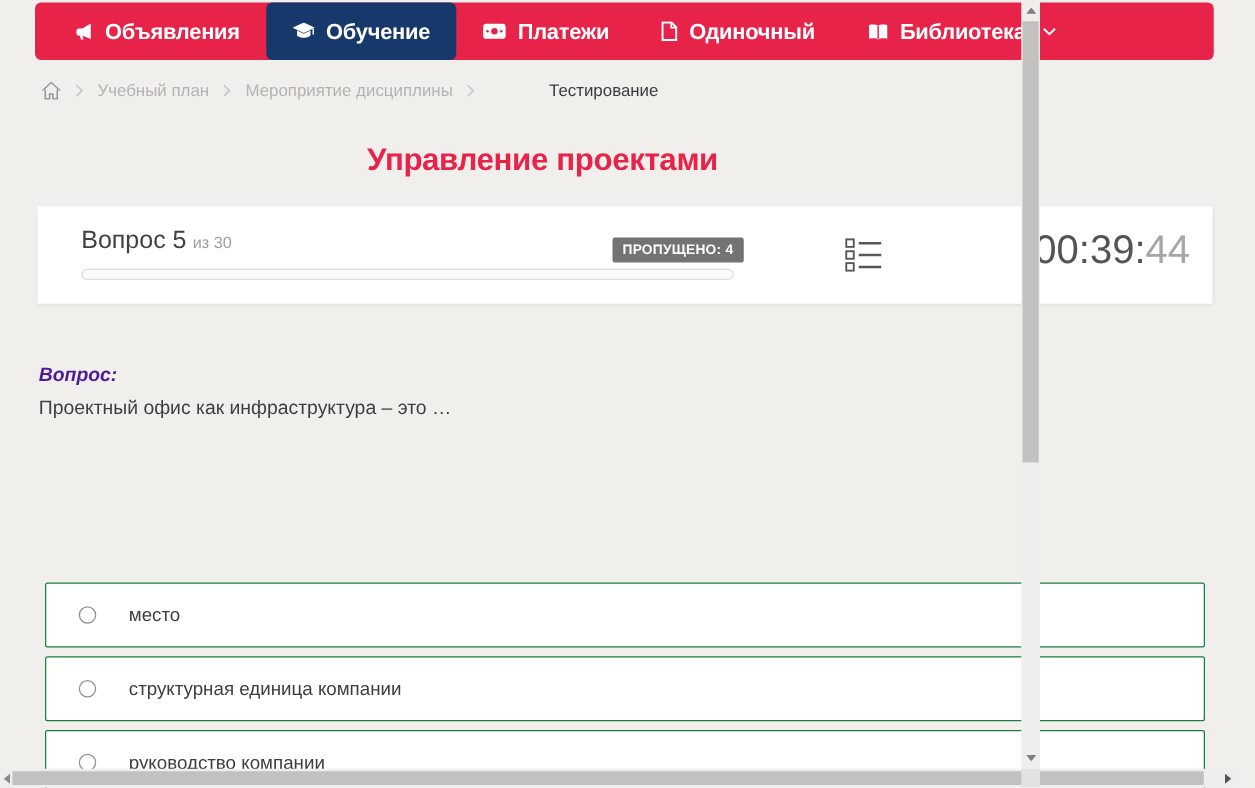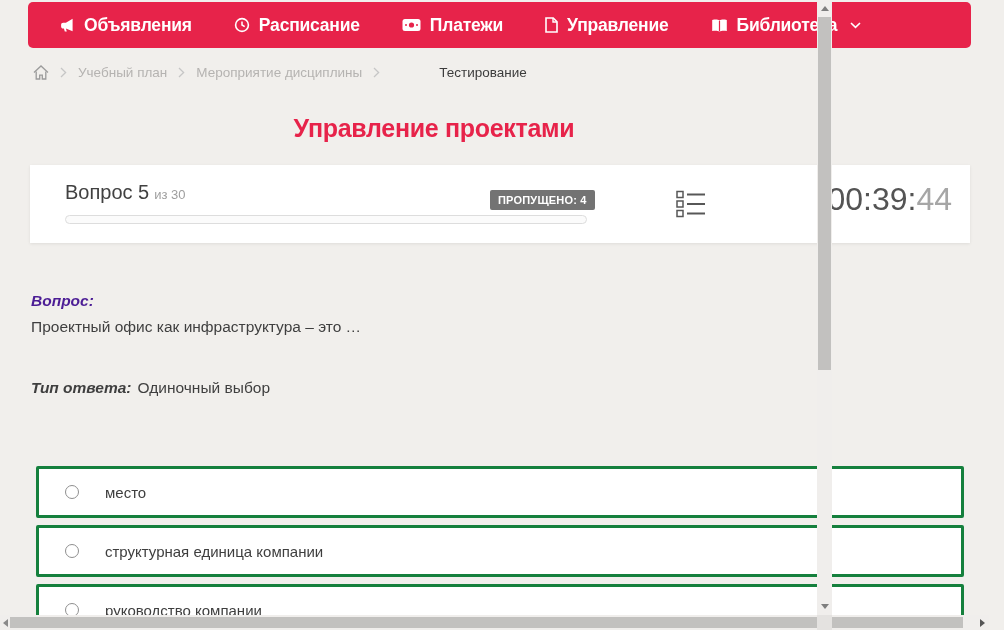--- a/index.html
+++ b/index.html
@@ -72,21 +72,21 @@
 
   
   .q-heading  { position:absolute; left:31px; top:292px; font-size:15.5px; font-weight:bold; font-style:italic; color:#4c1d95; }
   .q-text     { position:absolute; left:31px; top:318px; font-size:15.5px; color:#3f3f3f; }
   .answer-type{ position:absolute; left:31px; top:379px; font-size:15.5px; color:#3f3f3f; }
   .answer-type b { font-style:italic; margin-right:6px; }
 
   
   .options { position:absolute; left:36px; top:466px; width:928px; }
   .option {
-    height:52px; background:#fff; border:3px solid #15803d; border-radius:2px;
+    height:52px; background:#fff; border:1px solid #15803d; border-radius:2px;
     margin-bottom:7px; display:flex; align-items:center; cursor:pointer;
   }
   .radio {
     width:14px; height:14px; border:1px solid #8f8f8f; border-radius:50%;
     background:#fff; margin-left:26px; flex:0 0 auto;
   }
   .option-label { margin-left:26px; font-size:15px; color:#3e3e3e; }
 
   
   .vscrollbar {
@@ -116,48 +116,49 @@
 
   <nav class="main-nav">
     <div class="nav-item">
       <span>
         <svg width="16" height="16" viewBox="0 0 16 16">
             <path d="M13.6 1.8v12.4l-6.7-2.7.9 3h-2l-.9-3h-.7c-1.3 0-2.1-.9-2.1-2.1V7.9c0-1.2.8-2.1 2.1-2.1h2.7l6.7-4z" fill="#fff"></path>
           </svg>
       </span>
       <span>Объявления</span>
     </div>
-    <div class="nav-item">
-      <span>
-        <svg width="16" height="16" viewBox="0 0 16 16">
-          <circle cx="8" cy="8" r="6.4" fill="none" stroke="#fff" stroke-width="1.6"></circle>
-          <path d="M8 4.4V8l2.7 1.7" fill="none" stroke="#fff" stroke-width="1.5"></path>
-        </svg>
-      </span>
-      <span>Расписание</span>
+    <div class="nav-item active">
+      <span>
+        <svg width="18" height="15" viewBox="0 0 18 15">
+          <path d="M9 0 0 4.2 9 8.4l9-4.2L9 0z" fill="#fff"></path>
+          <path d="M3.6 6.3v3.4c0 1.3 2.4 2.4 5.4 2.4s5.4-1.1 5.4-2.4V6.3L9 8.9 3.6 6.3z" fill="#fff"></path>
+          <path d="M16.6 5.1v4.4" stroke="#fff" stroke-width="1.2"></path>
+        </svg>
+      </span>
+      <span>Обучение</span>
     </div>
     <div class="nav-item">
       <span>
         <svg width="19" height="14" viewBox="0 0 19 14">
           <rect x="0.5" y="1" width="18" height="12" rx="2.5" fill="#fff"></rect>
           <circle cx="9.5" cy="7" r="2.6" fill="#e7234a"></circle>
           <rect x="3" y="6" width="2" height="2" rx="1" fill="#e7234a"></rect>
           <rect x="14" y="6" width="2" height="2" rx="1" fill="#e7234a"></rect>
         </svg>
       </span>
       <span>Платежи</span>
     </div>
     <div class="nav-item">
       <span>
         <svg width="13" height="16" viewBox="0 0 13 16">
           <path d="M1 1h7.2L12 4.8V15H1V1z" fill="none" stroke="#fff" stroke-width="1.6"></path>
           <path d="M8 1v4h4" fill="none" stroke="#fff" stroke-width="1.4"></path>
         </svg>
       </span>
-      <span>Управление</span>
+      <span>Одиночный</span>
     </div>
     <div class="nav-item">
       <span>
         <svg width="17" height="15" viewBox="0 0 17 15">
           <path d="M8.5 2.6C7 1.5 4.7 1.4 1.2 1.9v11c3.5-.5 5.8-.3 7.3.8 1.5-1.1 3.8-1.3 7.3-.8v-11c-3.5-.5-5.8-.4-7.3.7z" fill="#fff"></path>
           <path d="M8.5 2.8v10.6" stroke="#e7234a" stroke-width="1.2"></path>
         </svg>
       </span>
       <span>Библиотека</span>
       <span style="margin-left:4px;">
@@ -217,23 +218,20 @@
         </svg>
       </span>
     </button>
     <div class="timer">
       <span>00:39:</span><span class="sec">44</span>
     </div>
   </div>
 
   <p class="q-heading">Вопрос:</p>
   <p class="q-text">Проектный офис как инфраструктура – это …</p>
-  <p class="answer-type">
-    <b>Тип ответа:</b><span>Одиночный выбор</span>
-  </p>
 
   <div class="options">
     <div class="option">
       <span class="radio"></span>
       <span class="option-label">место</span>
     </div>
     <div class="option">
       <span class="radio"></span>
       <span class="option-label">структурная единица компании</span>
     </div>

